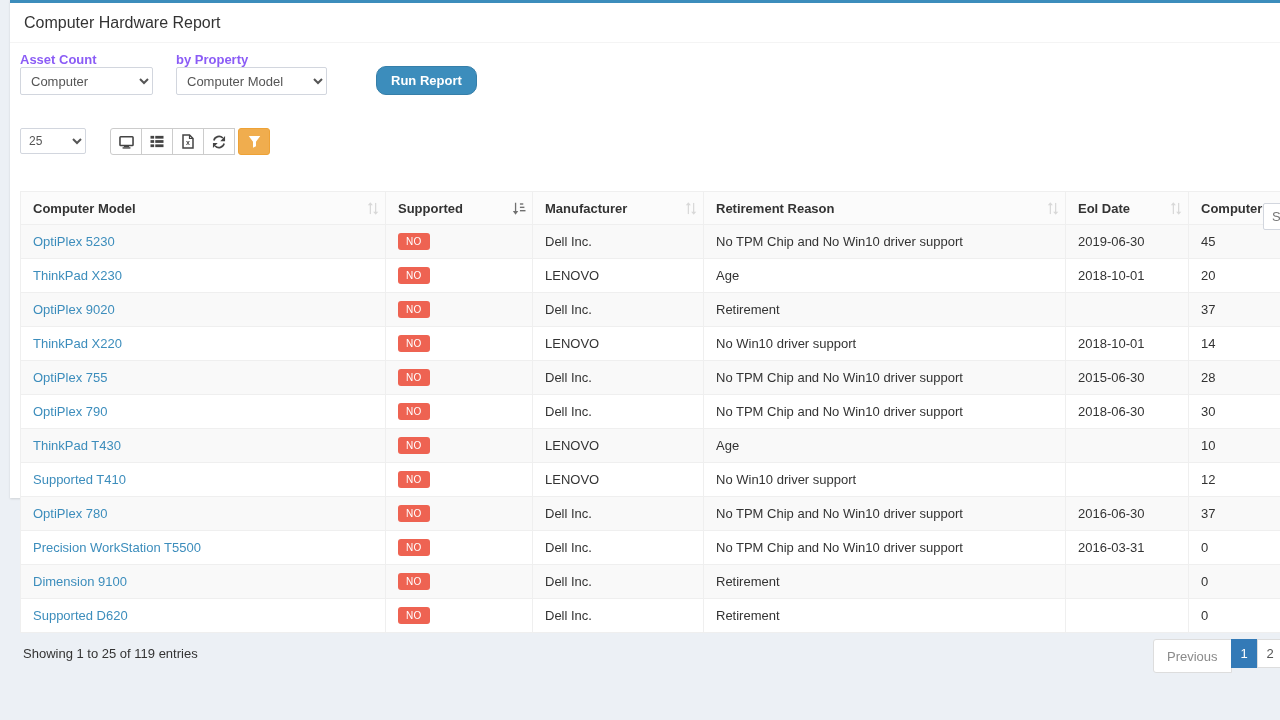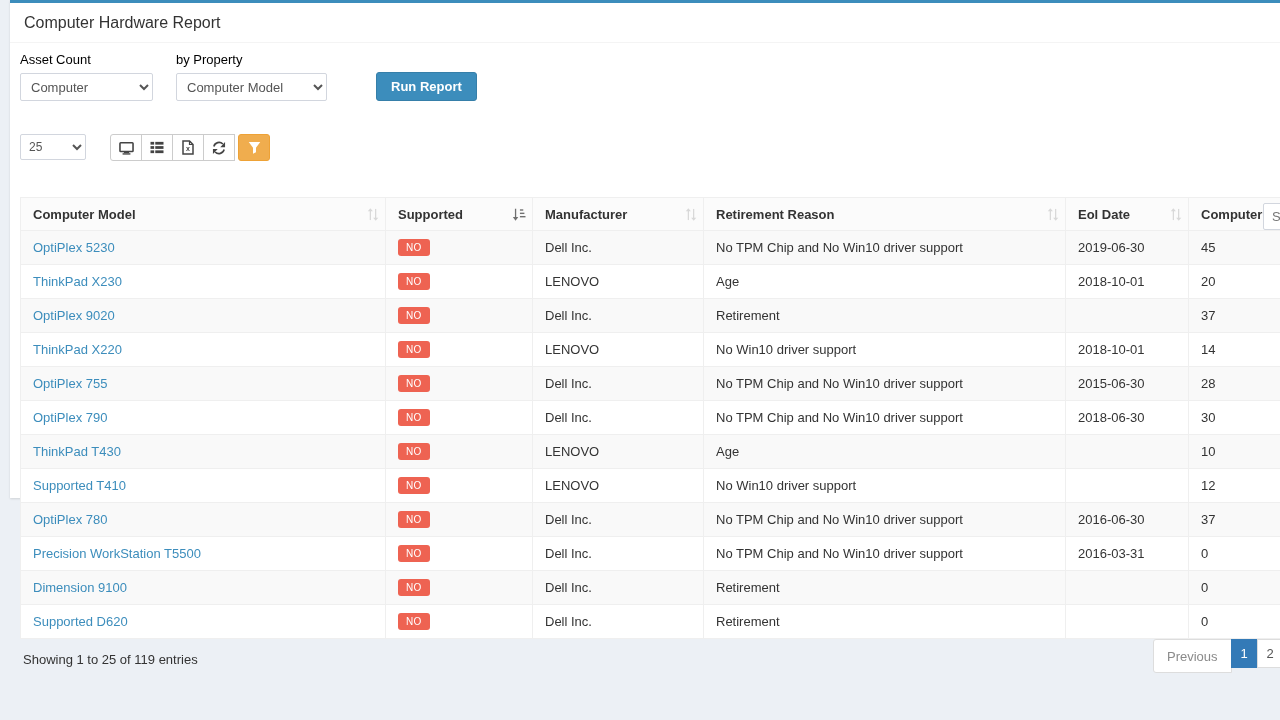--- a/index.html
+++ b/index.html
@@ -21,32 +21,32 @@
   .box-header {
     padding: 11px 14px 10px 14px;
     border-bottom: 1px solid #f4f4f4;
   }
   .box-title { font-size: 16px; font-weight: 500; color: #333; }
   .box-body { position: relative; padding: 9px 10px 10px 10px; }
 
   
   .form-row { display: flex; align-items: flex-end; }
   .field-group { display: flex; flex-direction: column; margin-right: 23px; }
-  .field-label { font-weight: normal; font-size: 13px; margin-bottom: 6px; color: #000000; }
+  .field-label { font-weight: bold; font-size: 13px; margin-bottom: 0; color: #8b5cf6; }
   select.form-select {
     height: 28px; font-size: 13px; color: #555;
     border: 1px solid #d2d6de; border-radius: 2px;
     background: #fff; padding: 3px 6px; outline: none;
     font-family: inherit;
   }
   .sel-asset { width: 133px; }
   .sel-prop  { width: 151px; }
   .btn-run {
     margin-left: 26px; height: 29px; padding: 5px 14px;
-    background: #3c8dbc; border: 1px solid #367fa9; border-radius: 3px;
+    background: #3c8dbc; border: 1px solid #367fa9; border-radius: 10px;
     color: #fff; font-size: 13px; font-weight: 600; cursor: pointer;
     font-family: inherit;
   }
 
   
   .toolbar-row { margin-top: 33px; display: flex; }
   select.len-select {
     width: 66px; height: 26px; font-size: 12px; color: #555;
     border: 1px solid #d2d6de; border-radius: 2px; background: #fff;
     padding: 2px 4px; outline: none; font-family: inherit;

